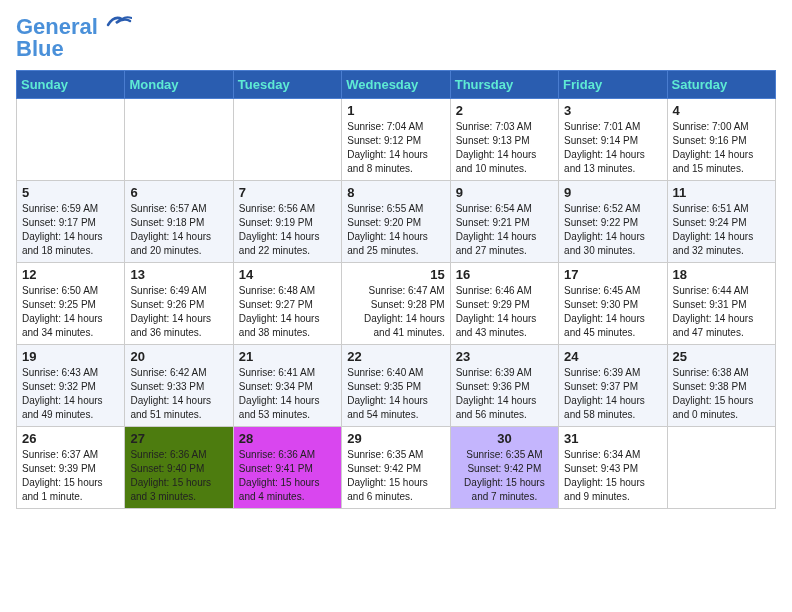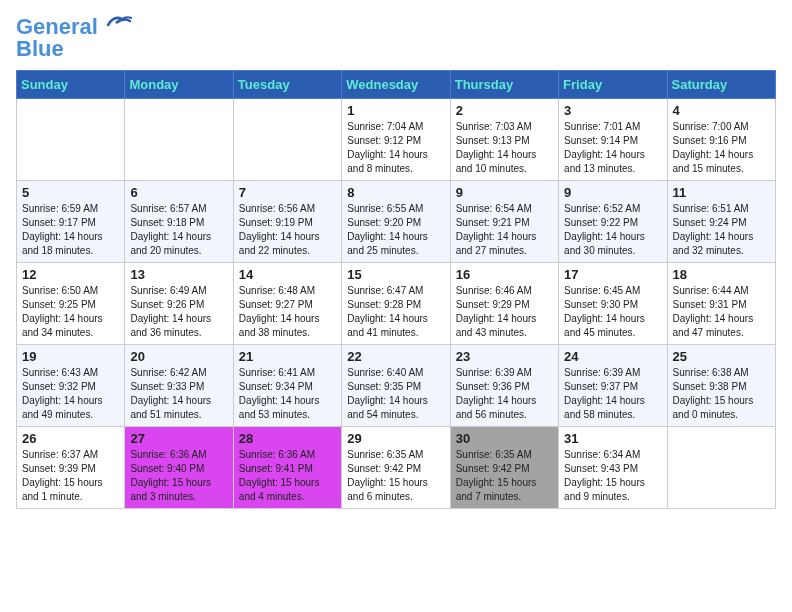--- a/index.html
+++ b/index.html
@@ -182,21 +182,21 @@
           <div class="day-info">Sunrise: 6:50 AM<br>Sunset: 9:25 PM<br>Daylight: 14 hours<br>and 34 minutes.</div>
         </td>
         <td style="background: rgb(255, 255, 255);">
           <span class="day-num">13</span>
           <div class="day-info">Sunrise: 6:49 AM<br>Sunset: 9:26 PM<br>Daylight: 14 hours<br>and 36 minutes.</div>
         </td>
         <td style="background: rgb(255, 255, 255);">
           <span class="day-num">14</span>
           <div class="day-info">Sunrise: 6:48 AM<br>Sunset: 9:27 PM<br>Daylight: 14 hours<br>and 38 minutes.</div>
         </td>
-        <td style="background: rgb(255, 255, 255);">
+        <td style="background: rgb(255, 255, 255); text-align: right;">
           <span class="day-num">15</span>
           <div class="day-info">Sunrise: 6:47 AM<br>Sunset: 9:28 PM<br>Daylight: 14 hours<br>and 41 minutes.</div>
         </td>
         <td style="background: rgb(255, 255, 255);">
           <span class="day-num">16</span>
           <div class="day-info">Sunrise: 6:46 AM<br>Sunset: 9:29 PM<br>Daylight: 14 hours<br>and 43 minutes.</div>
         </td>
         <td style="background: rgb(255, 255, 255);">
           <span class="day-num">17</span>
           <div class="day-info">Sunrise: 6:45 AM<br>Sunset: 9:30 PM<br>Daylight: 14 hours<br>and 45 minutes.</div>
@@ -234,33 +234,33 @@
         <td style="background: rgb(242, 245, 251);">
           <span class="day-num">25</span>
           <div class="day-info">Sunrise: 6:38 AM<br>Sunset: 9:38 PM<br>Daylight: 15 hours<br>and 0 minutes.</div>
         </td>
       </tr>
       <tr>
         <td style="background: rgb(255, 255, 255);">
           <span class="day-num">26</span>
           <div class="day-info">Sunrise: 6:37 AM<br>Sunset: 9:39 PM<br>Daylight: 15 hours<br>and 1 minute.</div>
         </td>
-        <td style="background: #d946ef;">
+        <td style="background: #4d7c0f;">
           <span class="day-num">27</span>
           <div class="day-info">Sunrise: 6:36 AM<br>Sunset: 9:40 PM<br>Daylight: 15 hours<br>and 3 minutes.</div>
         </td>
         <td style="background: #d946ef;">
           <span class="day-num">28</span>
           <div class="day-info">Sunrise: 6:36 AM<br>Sunset: 9:41 PM<br>Daylight: 15 hours<br>and 4 minutes.</div>
         </td>
         <td style="background: rgb(255, 255, 255);">
           <span class="day-num">29</span>
           <div class="day-info">Sunrise: 6:35 AM<br>Sunset: 9:42 PM<br>Daylight: 15 hours<br>and 6 minutes.</div>
         </td>
-        <td style="background: #a3a3a3;">
+        <td style="background: #c4b5fd; text-align: center;">
           <span class="day-num">30</span>
           <div class="day-info">Sunrise: 6:35 AM<br>Sunset: 9:42 PM<br>Daylight: 15 hours<br>and 7 minutes.</div>
         </td>
         <td style="background: rgb(255, 255, 255);">
           <span class="day-num">31</span>
           <div class="day-info">Sunrise: 6:34 AM<br>Sunset: 9:43 PM<br>Daylight: 15 hours<br>and 9 minutes.</div>
         </td>
         <td class="empty-cell"></td>
       </tr>
     </tbody>

